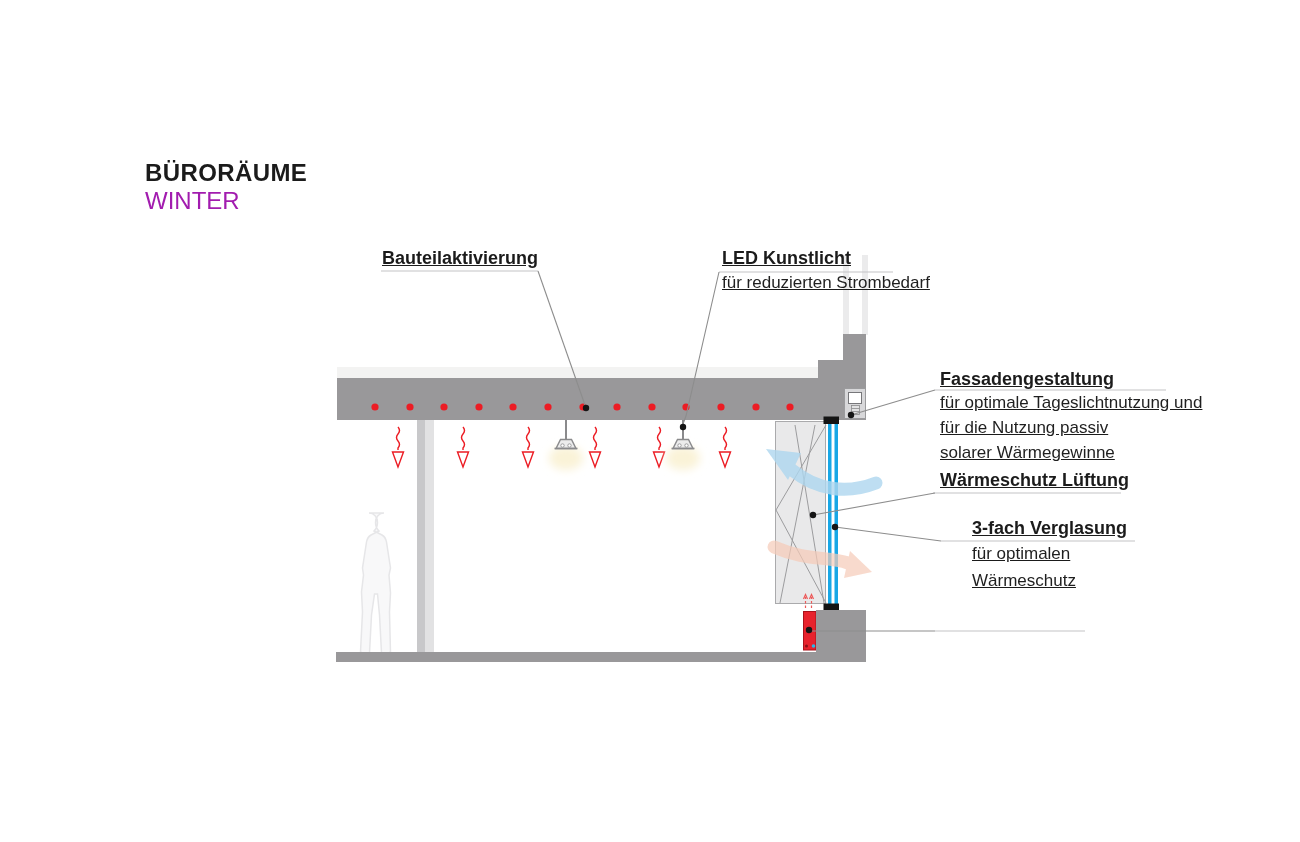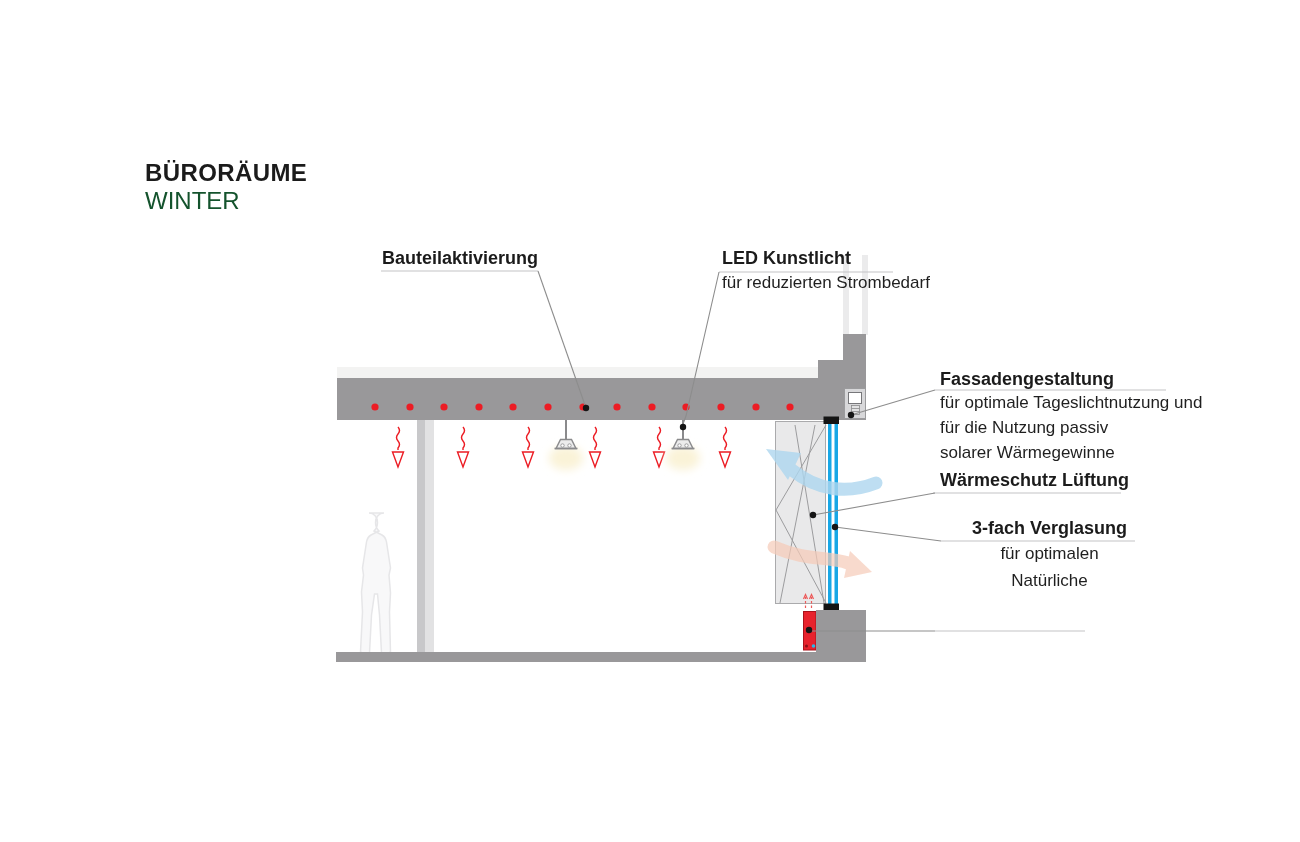--- a/index.html
+++ b/index.html
@@ -14,32 +14,32 @@
   svg{position:absolute;left:0;top:0;}
   .slab{fill:var(--concrete-gray);}
   .rfill{fill:var(--accent-red);}
   .rstroke{stroke:var(--accent-red);stroke-width:1.4;}
   .glaz{fill:var(--glazing-blue);}
   .leader{stroke:var(--leader-gray);stroke-width:1.1;fill:none;}
   .uline{stroke:var(--underline-gray);stroke-width:1.2;fill:none;}
   .ldot{fill:#151515;}
   .title-block{position:absolute;left:107px;top:160px;}
   .t1{font-size:24px;font-weight:bold;letter-spacing:.4px;line-height:26px;}
-  .t2{font-size:24px;font-weight:normal;line-height:26px;margin-top:2px;color:#14532d;}
-  .lbl{position:absolute;white-space:nowrap;}
+  .t2{font-size:24px;font-weight:normal;line-height:26px;margin-top:2px;color:#a21caf;}
+  .lbl{position:absolute;white-space:nowrap;text-decoration:underline;}
   .lbl b{display:block;font-size:18px;line-height:20px;font-weight:bold;}
   .lbl .d{font-size:17px;line-height:22px;font-weight:normal;color:#1f1f1f;}
   .lbl .d{margin-top:3px;}
   #lbl-bauteil{left:344px;top:248px;}
   #lbl-led{left:684px;top:248px;}
   #lbl-led .d{margin-top:4px;}
   #lbl-fassade{left:902px;top:369px;}
   #lbl-lueftung{left:902px;top:470px;}
   #lbl-verglasung{left:934px;top:518px;}
-  #lbl-verglasung .d{margin-top:5px;text-align:center;}
+  #lbl-verglasung .d{margin-top:5px;}
   #lbl-heizkoerper{left:902px;top:608px;}
   #lbl-heizkoerper .d{margin-top:6px;}
 </style>
 </head>
 <body>
 
 <div id="canvas">
 
   <svg width="1300" height="842" viewBox="0 0 1300 842">
     <defs>
@@ -237,17 +237,17 @@
     <div class="d">für reduzierten Strombedarf</div>
   </div>
 
   <div class="lbl" id="lbl-lueftung">
     <b>Wärmeschutz Lüftung</b>
   </div>
 
   <div class="lbl" id="lbl-verglasung">
     <b>3-fach Verglasung</b>
     <div class="d">für optimalen</div>
-    <div class="d">Natürliche</div>
+    <div class="d">Wärmeschutz</div>
   </div>
 
 
 </div>
 
 </body></html>

